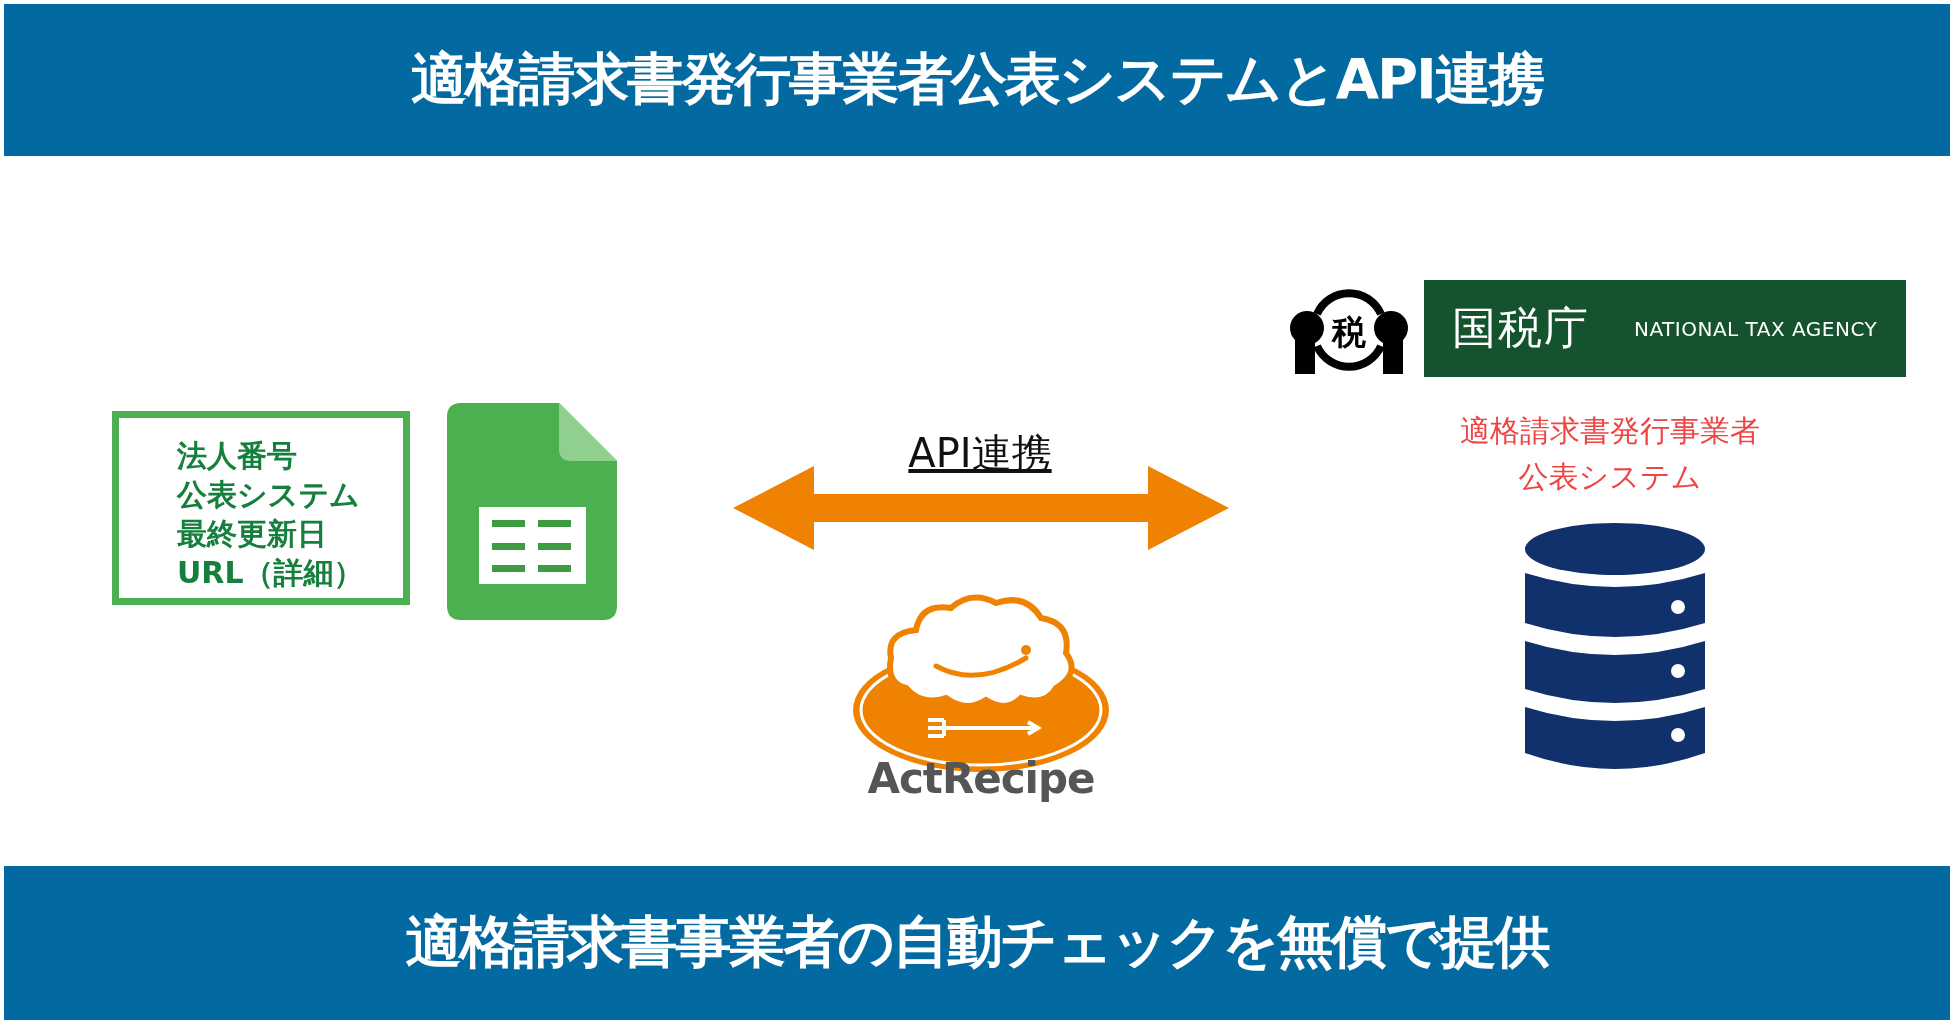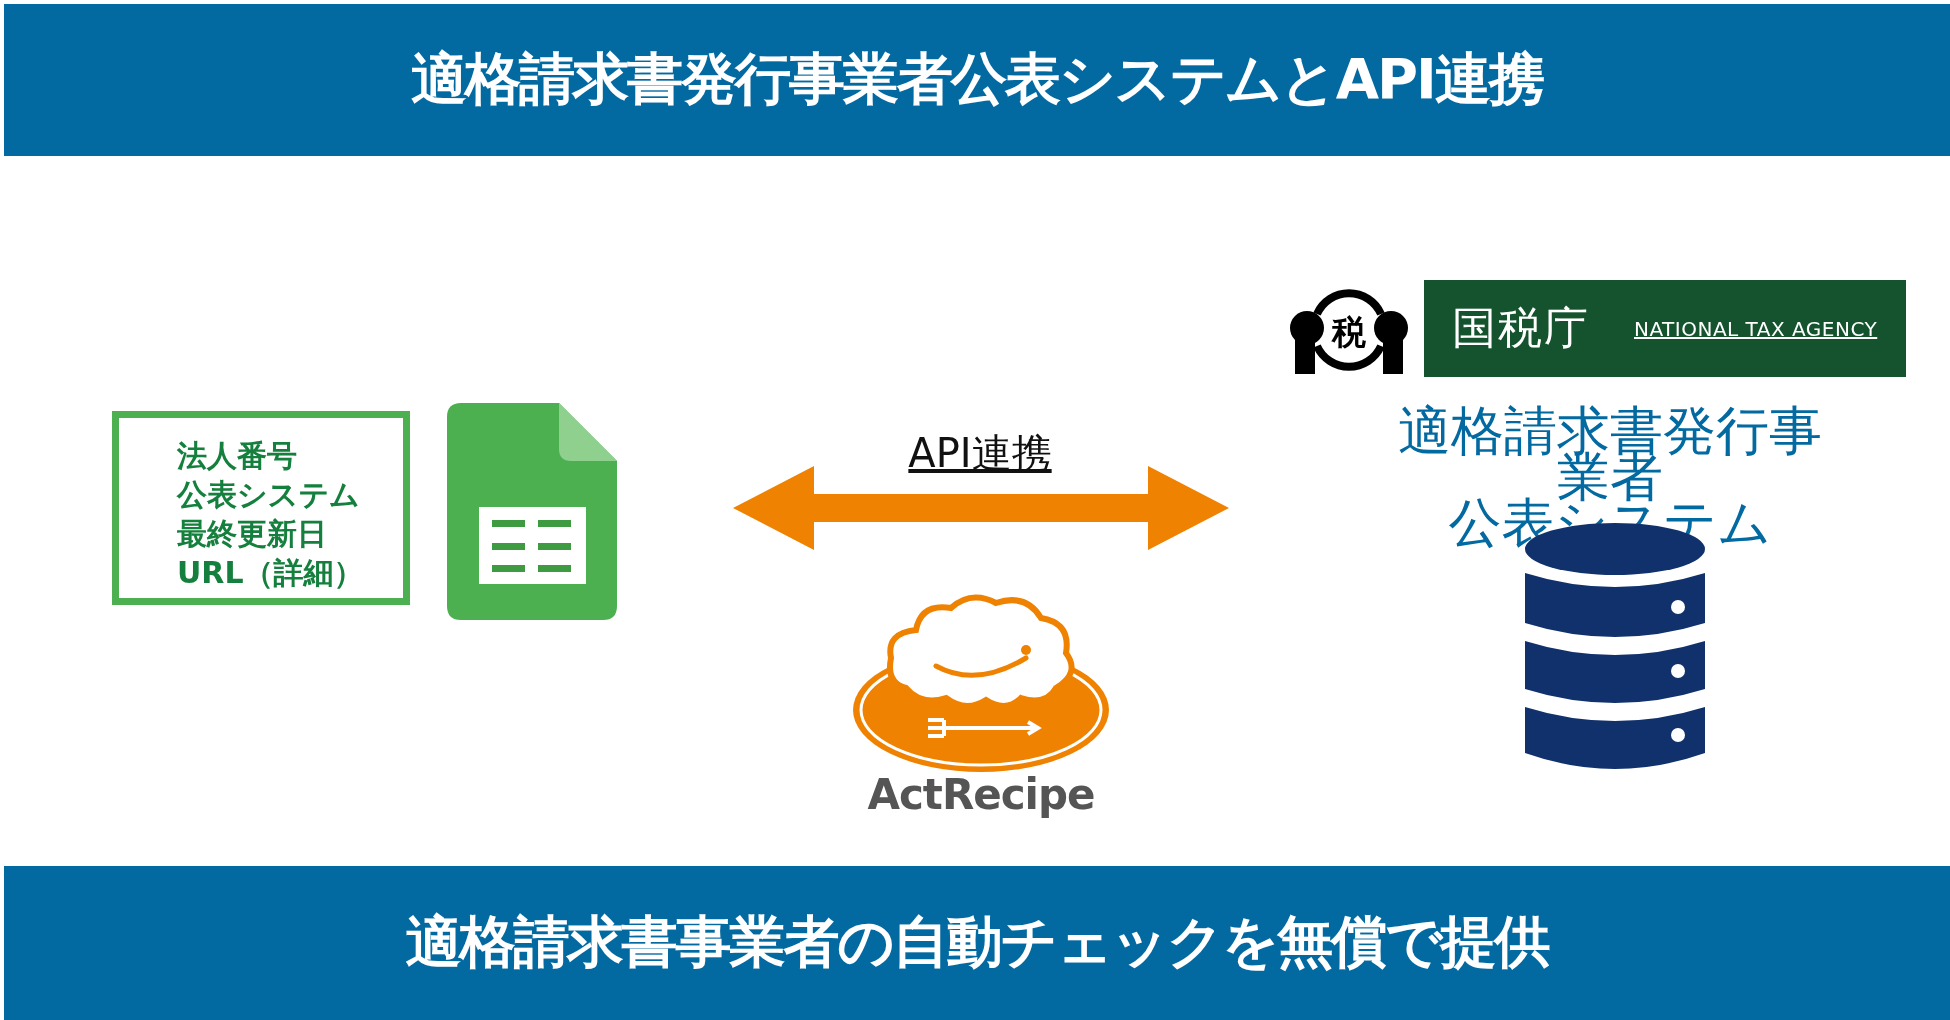--- a/index.html
+++ b/index.html
@@ -6,26 +6,26 @@
   body { width:1950px; height:1020px; background:#ffffff; position:relative; overflow:hidden; font-family:"DejaVu Sans", sans-serif; }
   .banner { position:absolute; left:4px; right:0; background:#0369a1; color:#ffffff; display:flex; align-items:center; justify-content:center; font-weight:bold; font-size:56px; letter-spacing:-2px; }
   .banner.top { top:4px; height:152px; }
   .banner.bottom { top:866px; height:154px; }
   .fields-box { position:absolute; left:112px; top:411px; width:298px; height:194px; border:7px solid #4caf50; box-sizing:border-box; }
   .fields-list { position:absolute; left:58px; top:18px; margin:0; padding:0; list-style:none; color:#15803d; font-weight:bold; font-size:30px; line-height:39px; }
   .sheet-icon { position:absolute; left:447px; top:403px; width:170px; height:217px; }
   .api-label { position:absolute; left:860px; top:426px; width:240px; text-align:center; font-size:40px; color:#111;text-decoration:underline; }
   .arrow { position:absolute; left:733px; top:466px; width:496px; height:84px; }
   .logo { position:absolute; left:846px; top:588px; width:270px; height:190px; }
-  .logo-text { position:absolute; left:846px; top:770px; width:270px; text-align:center; font-size:42px; font-weight:bold; color:#555; letter-spacing:-1px; }
+  .logo-text { position:absolute; left:846px; top:754px; width:270px; text-align:center; font-size:42px; font-weight:bold; color:#555; letter-spacing:-1px; }
   .nta-emblem { position:absolute; left:1289px; top:284px; width:120px; height:92px; }
   .nta-banner { position:absolute; left:1424px; top:280px; width:482px; height:97px; background:#14532d; color:#fff; display:flex; align-items:center; }
   .nta-jp { font-size:44px; margin-left:28px; letter-spacing:2px; }
-  .nta-en { font-size:20px; margin-left:44px; letter-spacing:0.5px;text-decoration:underline; }
-  .system-title { position:absolute; left:1380px; top:408px; width:460px; text-align:center; font-size:53px; line-height:46px; color:#0369a1; }
+  .nta-en { font-size:20px; margin-left:44px; letter-spacing:0.5px; }
+  .system-title { position:absolute; left:1380px; top:408px; width:460px; text-align:center; font-size:30px; line-height:46px; color:#ef4444; }
   .database { position:absolute; left:1525px; top:523px; width:180px; height:250px; }
 </style>
 </head>
 <body>
 
 <div class="banner top">
   <span>適格請求書発行事業者公表システムとAPI連携</span>
 </div>
 
 <div class="fields-box">

